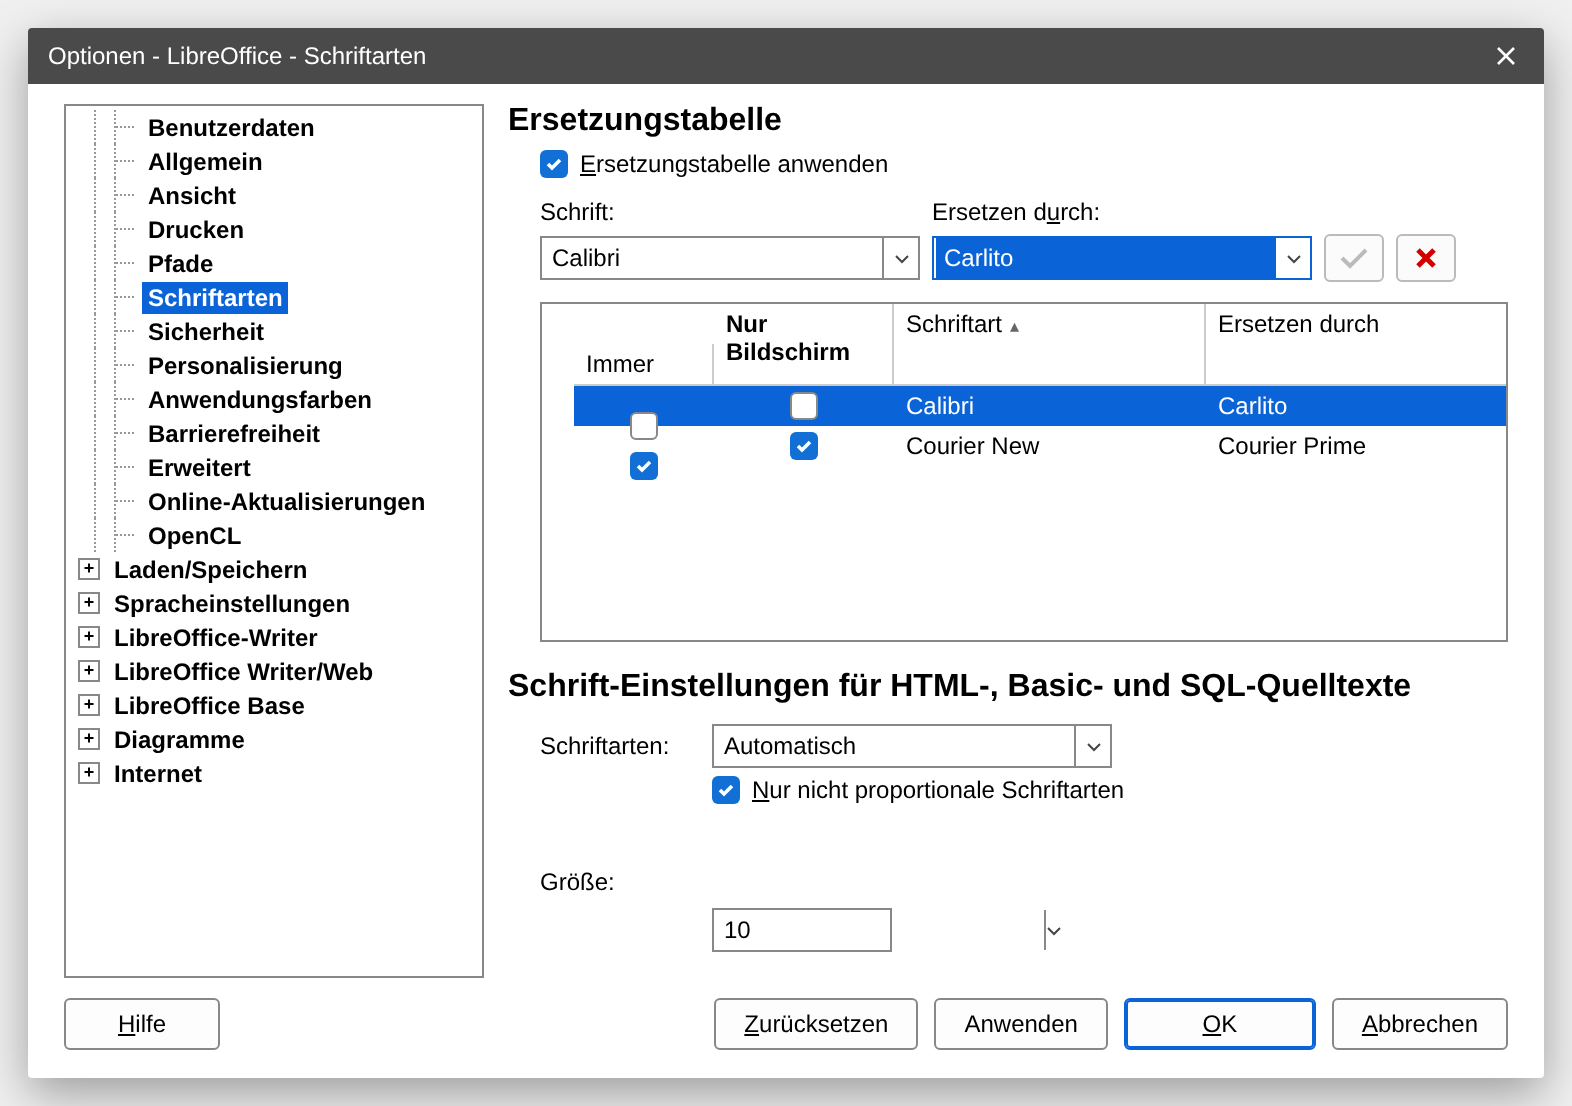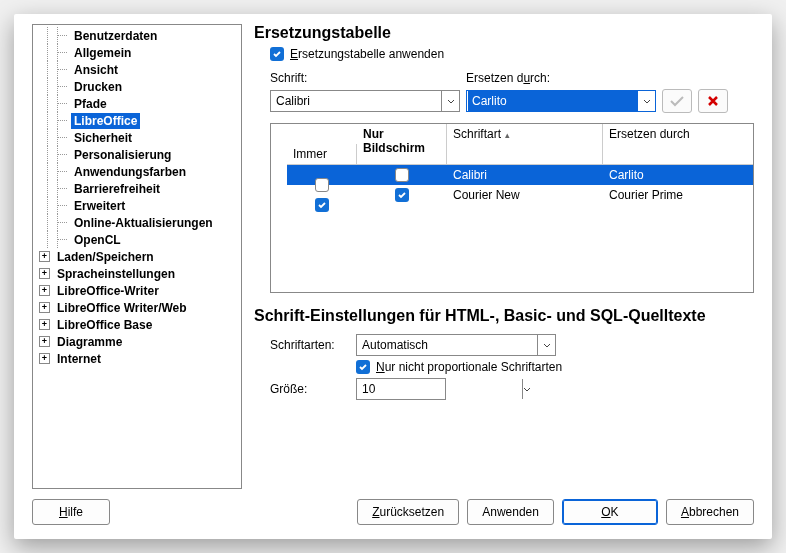--- a/index.html
+++ b/index.html
@@ -51,20 +51,28 @@
 .btn { height: 26px; padding: 0 14px; border: 1px solid #888; background: #fdfdfd; border-radius: 3px; cursor: pointer; display: inline-flex; align-items: center; justify-content: center; min-width: 78px; }
 .btn.default { border: 1px solid #0a64d8; box-shadow: 0 0 0 1px #0a64d8 inset; }
 .spacer { flex: 1; }
 .lbl-col { width: 80px; }
 .underline { text-decoration: underline; }
 </style>
 </head>
 <body>
 
 <div class="shadow">
+  <div class="titlebar">
+    <span class="title">Optionen - LibreOffice - Schriftarten</span>
+    <div class="close">
+      <svg width="12" height="12" viewBox="0 0 12 12">
+          <path d="M2 2 L10 10 M10 2 L2 10" stroke-width="1.3" fill="none"></path>
+        </svg>
+    </div>
+  </div>
 
   <div class="body">
     <div class="sidebar" id="tree">
         <div class="tree-item">
           <span class="vline"></span>
           <span class="hline"></span>
           <span class="lbl">Benutzerdaten</span>
         </div>
         <div class="tree-item">
           <span class="vline"></span>
@@ -82,21 +90,21 @@
           <span class="lbl">Drucken</span>
         </div>
         <div class="tree-item">
           <span class="vline"></span>
           <span class="hline"></span>
           <span class="lbl">Pfade</span>
         </div>
         <div class="tree-item selected">
           <span class="vline"></span>
           <span class="hline"></span>
-          <span class="lbl">LibreOffice</span>
+          <span class="lbl">Schriftarten</span>
         </div>
         <div class="tree-item">
           <span class="vline"></span>
           <span class="hline"></span>
           <span class="lbl">Sicherheit</span>
         </div>
         <div class="tree-item">
           <span class="vline"></span>
           <span class="hline"></span>
           <span class="lbl">Personalisierung</span>
@@ -259,21 +267,21 @@
         <span class="chk">
           <svg width="10" height="10" viewBox="0 0 10 10">
               <path d="M2 5 L4 7 L8 3" stroke-width="1.8" fill="none"></path>
             </svg>
         </span>
         <span><span class="underline">N</span><span>ur nicht proportionale Schriftarten</span></span>
       </div>
 
       <div class="row indent">
         <div class="lbl-col">Größe:</div>
-        <div class="combo" style="width:90px;">
+        <div class="combo" style="width:90px;margin-top:48px;">
           <input value="10" style="">
           <div class="arrow">
               <svg width="8" height="5" viewBox="0 0 8 5">
                 <path d="M1 1 L4 4 L7 1" stroke="#444" fill="none"></path>
               </svg>
             </div>
         </div>
       </div>
     </div>
   </div>

